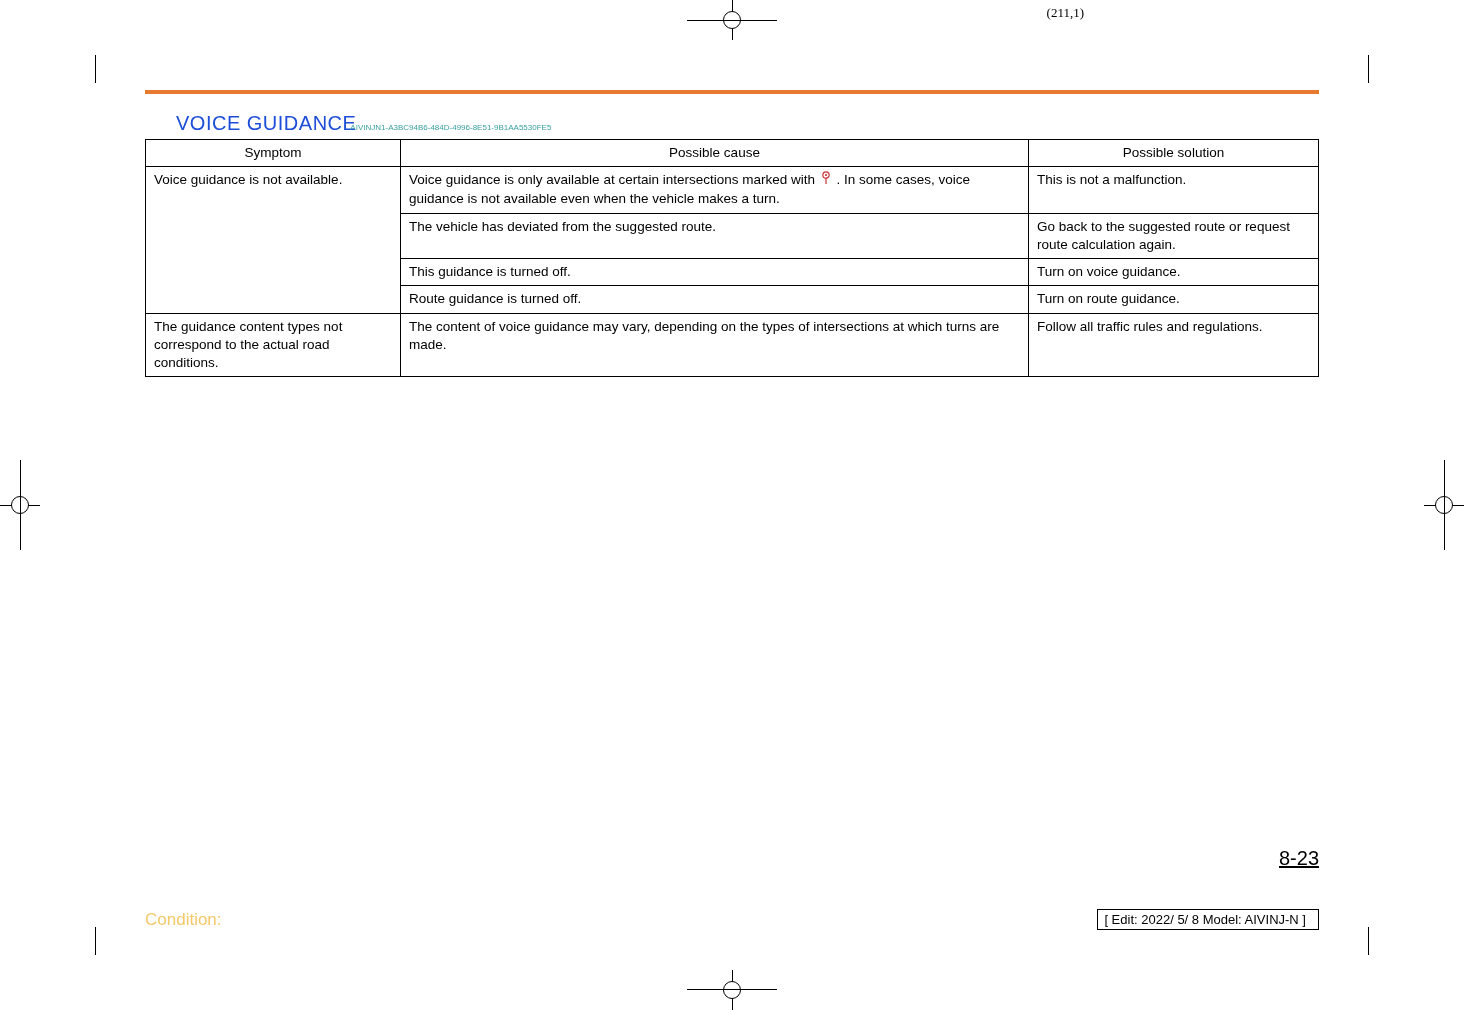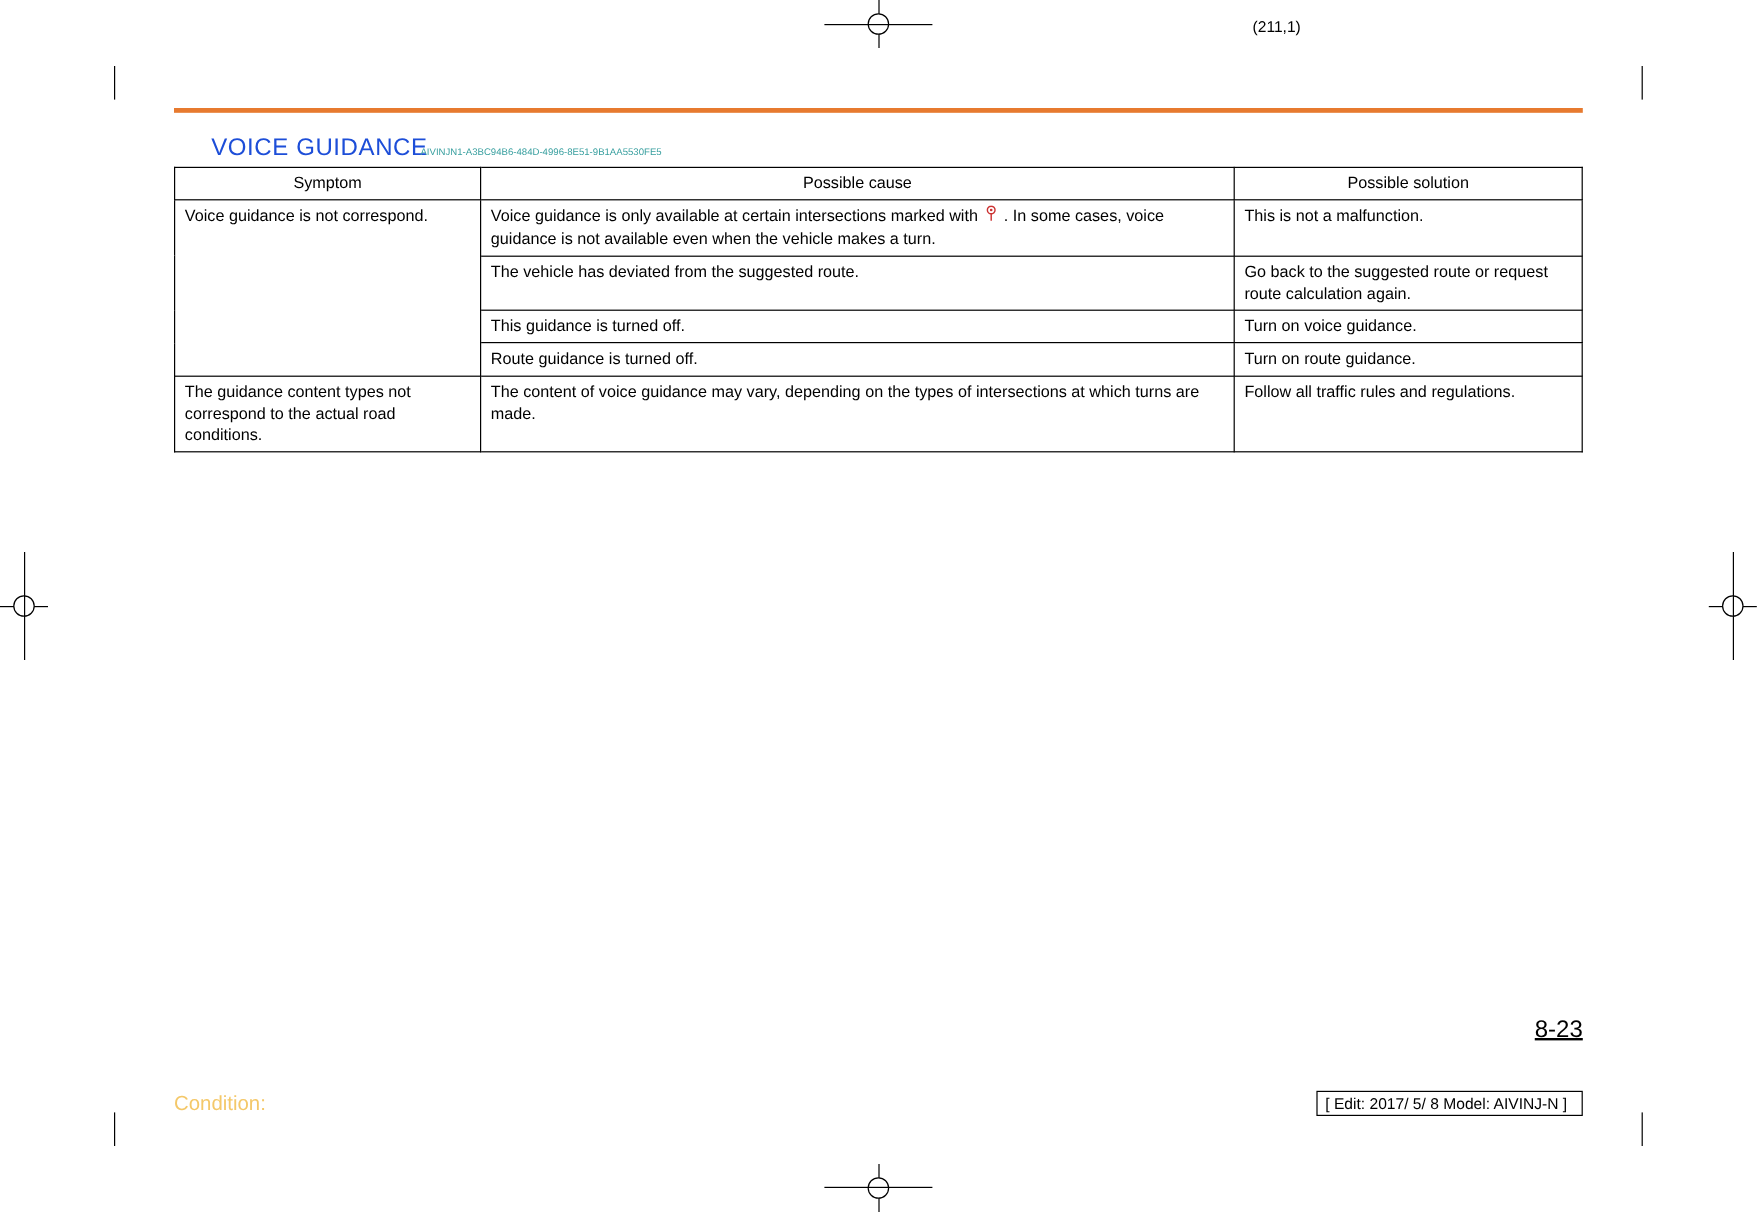--- a/index.html
+++ b/index.html
@@ -33,21 +33,21 @@
   .crop-side .circ { position:absolute; left:20px; top:50%; width:18px; height:18px; border:1px solid #000; border-radius:50%; transform:translate(-50%,-50%); background:#fff; }
   .crop-left  { left:0; }
   .crop-right { right:0; }
 
   .short-tick { position:absolute; background:#000; }
   .tick-tl { top:55px; left:95px; width:1px; height:28px; }
   .tick-tr { top:55px; right:95px; width:1px; height:28px; }
   .tick-bl { bottom:55px; left:95px; width:1px; height:28px; }
   .tick-br { bottom:55px; right:95px; width:1px; height:28px; }
 
-  .coord { position:absolute; top:15px; right:380px; font-size:13px; font-family: Liberation Sans, sans-serif; }
+  .coord { position:absolute; top:5px; right:380px; font-size:13px; font-family: Liberation Serif, serif; }
 
   .page { position:absolute; top:90px; left:145px; right:145px; bottom:60px; }
 
   .header-title { text-align:right; font-size:26px; font-weight:bold; margin-bottom:6px; }
   .orange-bar { height:4px; background:#e77a2f; margin-bottom:18px; }
 
   .section-title { color:#1d4ed8; font-size:20px; letter-spacing:0.5px; display:inline;margin-left:31px; }
   .rev-id { color:#3aa0a0; font-size:8px; margin-left:-6px; vertical-align:baseline; }
 
   table.tbl { width:100%; border-collapse: collapse; margin-top:4px; }
@@ -95,21 +95,21 @@
   <table class="tbl">
     <thead>
       <tr>
         <th class="col-sym">Symptom</th>
         <th>Possible cause</th>
         <th class="col-sol">Possible solution</th>
       </tr>
     </thead>
     <tbody>
       <tr>
-        <td rowspan="4">Voice guidance is not correspond.</td>
+        <td rowspan="4">Voice guidance is not available.</td>
         <td>
           <span>Voice guidance is only available at certain intersections marked with </span><span class="pin"><svg width="10" height="14" viewBox="0 0 10 14">
                 <circle cx="5" cy="4" r="3.2" fill="none" stroke="#c33" stroke-width="1.2"></circle>
                 <circle cx="5" cy="4" r="1.1" fill="#c33"></circle>
                 <path d="M5 7 L5 13" stroke="#c33" stroke-width="1.2"></path>
               </svg></span><span> . In some cases, voice guidance is not available even when the vehicle makes a turn.</span>
         </td>
         <td>This is not a malfunction.</td>
       </tr>
       <tr>
@@ -127,15 +127,15 @@
       <tr>
         <td>The guidance content types not correspond to the actual road conditions.</td>
         <td>The content of voice guidance may vary, depending on the types of intersections at which turns are made.</td>
         <td>Follow all traffic rules and regulations.</td>
       </tr>
     </tbody>
   </table>
 
   <div class="page-num">8-23</div>
   <div class="condition">Condition:</div>
-  <div class="edit-box">[ Edit: 2017/ 5/ 8   Model:  AIVINJ-N ]</div>
+  <div class="edit-box">[ Edit: 2022/ 5/ 8   Model:  AIVINJ-N ]</div>
 
 </div>
 
 </body></html>

